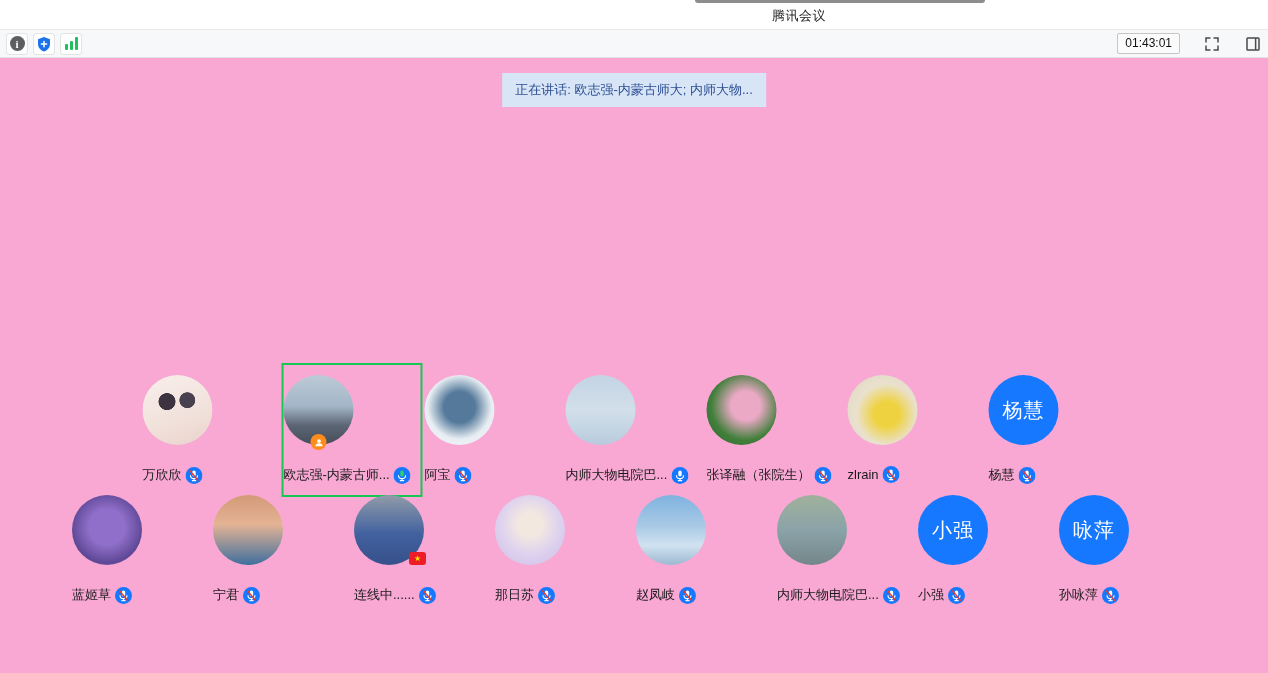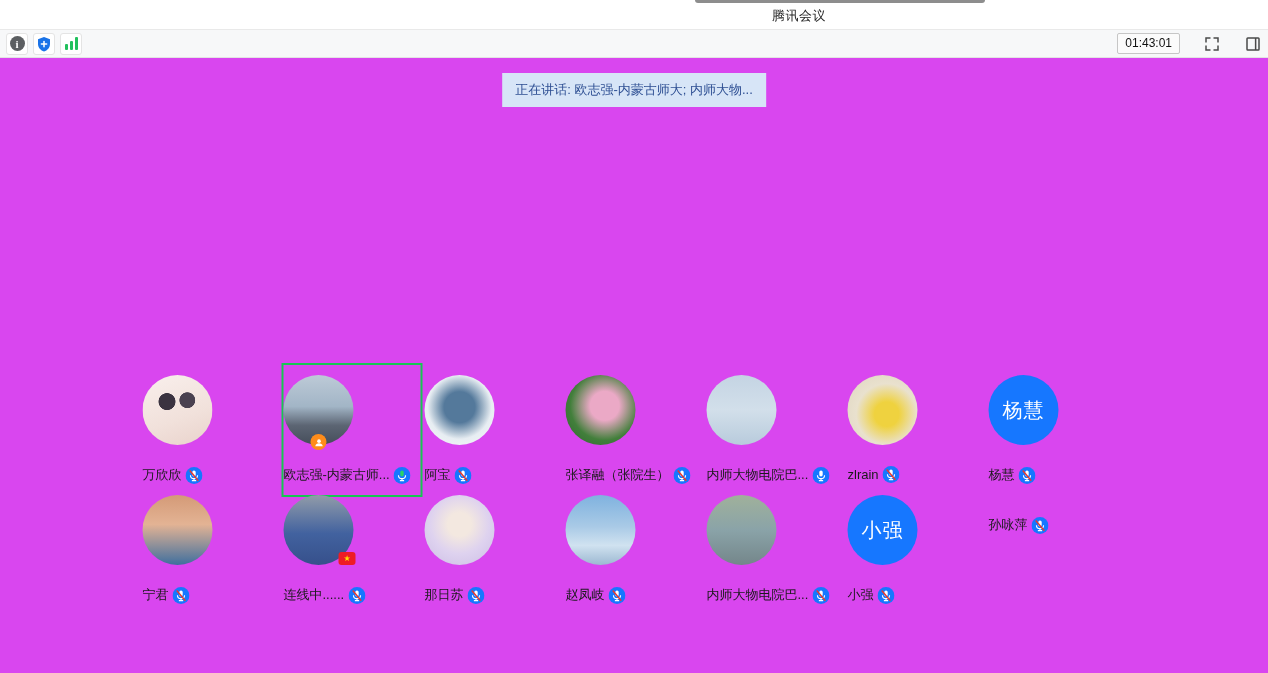--- a/index.html
+++ b/index.html
@@ -1,20 +1,20 @@
 <!DOCTYPE html>
 <html><head>
 <meta charset="utf-8">
 <style>
   * { box-sizing: border-box; margin: 0; padding: 0; }
   html, body { background: #fff; }
   body { font-family: "Liberation Sans", "DejaVu Sans", sans-serif; }
   .screen {
     position: relative; width: 1268px; height: 673px;
-    background: #d946ef; overflow: hidden;
+    background: #f9a8d4; overflow: hidden;
   }
 
   
   .titlebar { position: absolute; top: 0; left: 0; right: 0; height: 29px; background: #fff; }
   .top-shadow {
     position: absolute; top: 0; left: 695px; width: 290px; height: 3px;
     background: #707070; opacity: .8; border-radius: 0 0 4px 4px;
   }
   .window-title {
     position: absolute; top: 7px; left: 772px; font-size: 13px; color: #222;
@@ -193,50 +193,50 @@
         <path d="M7 11.5 a5 5 0 0 0 10 0" fill="none" stroke="#fff" stroke-width="1.6"></path>
         <line x1="12" y1="16.5" x2="12" y2="19" stroke="#fff" stroke-width="1.6"></line>
         <line x1="9" y1="19.3" x2="15" y2="19.3" stroke="#fff" stroke-width="1.6"></line>
         <line class="mic-slash" x1="6" y1="5" x2="18" y2="19.5" stroke="#e5392e" stroke-width="2" visibility="visible"></line>
       </svg>
     </div>
   </div>
 
   <div class="cell">
     <div class="avatar-wrap">
+      <div class="avatar" style="background: linear-gradient(rgb(196, 212, 227) 0%, rgb(210, 223, 234) 50%, rgb(184, 203, 220) 100%);"></div>
+
+    </div>
+    <div class="name-row">
+      <span class="pname">内师大物电院巴...</span>
+      <svg class="mic" viewBox="0 0 24 24">
+        <circle cx="12" cy="12" r="12" fill="#1677ff"></circle>
+        <rect class="mic-head" x="9.6" y="4.8" width="4.8" height="8.6" rx="2.4" fill="#fff"></rect>
+        <path d="M7 11.5 a5 5 0 0 0 10 0" fill="none" stroke="#fff" stroke-width="1.6"></path>
+        <line x1="12" y1="16.5" x2="12" y2="19" stroke="#fff" stroke-width="1.6"></line>
+        <line x1="9" y1="19.3" x2="15" y2="19.3" stroke="#fff" stroke-width="1.6"></line>
+        <line class="mic-slash" x1="6" y1="5" x2="18" y2="19.5" stroke="#e5392e" stroke-width="2" visibility="hidden"></line>
+      </svg>
+    </div>
+  </div>
+
+  <div class="cell">
+    <div class="avatar-wrap">
       <div class="avatar" style="background: radial-gradient(circle at 56% 44%, rgb(235, 169, 198) 0px, rgb(235, 169, 198) 26%, rgb(66, 127, 59) 62%, rgb(46, 98, 48) 100%);"></div>
 
     </div>
     <div class="name-row">
       <span class="pname">张译融（张院生）</span>
       <svg class="mic" viewBox="0 0 24 24">
         <circle cx="12" cy="12" r="12" fill="#1677ff"></circle>
         <rect class="mic-head" x="9.6" y="4.8" width="4.8" height="8.6" rx="2.4" fill="#fff"></rect>
         <path d="M7 11.5 a5 5 0 0 0 10 0" fill="none" stroke="#fff" stroke-width="1.6"></path>
         <line x1="12" y1="16.5" x2="12" y2="19" stroke="#fff" stroke-width="1.6"></line>
         <line x1="9" y1="19.3" x2="15" y2="19.3" stroke="#fff" stroke-width="1.6"></line>
         <line class="mic-slash" x1="6" y1="5" x2="18" y2="19.5" stroke="#e5392e" stroke-width="2" visibility="visible"></line>
-      </svg>
-    </div>
-  </div>
-
-  <div class="cell">
-    <div class="avatar-wrap">
-      <div class="avatar" style="background: linear-gradient(rgb(196, 212, 227) 0%, rgb(210, 223, 234) 50%, rgb(184, 203, 220) 100%);"></div>
-
-    </div>
-    <div class="name-row">
-      <span class="pname">内师大物电院巴...</span>
-      <svg class="mic" viewBox="0 0 24 24">
-        <circle cx="12" cy="12" r="12" fill="#1677ff"></circle>
-        <rect class="mic-head" x="9.6" y="4.8" width="4.8" height="8.6" rx="2.4" fill="#fff"></rect>
-        <path d="M7 11.5 a5 5 0 0 0 10 0" fill="none" stroke="#fff" stroke-width="1.6"></path>
-        <line x1="12" y1="16.5" x2="12" y2="19" stroke="#fff" stroke-width="1.6"></line>
-        <line x1="9" y1="19.3" x2="15" y2="19.3" stroke="#fff" stroke-width="1.6"></line>
-        <line class="mic-slash" x1="6" y1="5" x2="18" y2="19.5" stroke="#e5392e" stroke-width="2" visibility="hidden"></line>
       </svg>
     </div>
   </div>
 
   <div class="cell">
     <div class="avatar-wrap">
       <div class="avatar" style="background: radial-gradient(circle at 56% 56%, rgb(239, 210, 63) 0px, rgb(239, 210, 63) 22%, rgb(233, 225, 206) 55%, rgb(222, 212, 191) 100%);"></div>
 
     </div>
     <div class="name-row">
@@ -265,20 +265,37 @@
         <rect class="mic-head" x="9.6" y="4.8" width="4.8" height="8.6" rx="2.4" fill="#fff"></rect>
         <path d="M7 11.5 a5 5 0 0 0 10 0" fill="none" stroke="#fff" stroke-width="1.6"></path>
         <line x1="12" y1="16.5" x2="12" y2="19" stroke="#fff" stroke-width="1.6"></line>
         <line x1="9" y1="19.3" x2="15" y2="19.3" stroke="#fff" stroke-width="1.6"></line>
         <line class="mic-slash" x1="6" y1="5" x2="18" y2="19.5" stroke="#e5392e" stroke-width="2" visibility="visible"></line>
       </svg>
     </div>
   </div>
 </div>
   <div class="prow r2">
+  <div class="cell">
+    <div class="avatar-wrap">
+      <div class="avatar" style="background: radial-gradient(circle at 50% 46%, rgb(143, 111, 201) 0px, rgb(143, 111, 201) 35%, rgb(94, 71, 149) 70%, rgb(207, 195, 232) 100%);"></div>
+
+    </div>
+    <div class="name-row">
+      <span class="pname">蓝姬草</span>
+      <svg class="mic" viewBox="0 0 24 24">
+        <circle cx="12" cy="12" r="12" fill="#1677ff"></circle>
+        <rect class="mic-head" x="9.6" y="4.8" width="4.8" height="8.6" rx="2.4" fill="#fff"></rect>
+        <path d="M7 11.5 a5 5 0 0 0 10 0" fill="none" stroke="#fff" stroke-width="1.6"></path>
+        <line x1="12" y1="16.5" x2="12" y2="19" stroke="#fff" stroke-width="1.6"></line>
+        <line x1="9" y1="19.3" x2="15" y2="19.3" stroke="#fff" stroke-width="1.6"></line>
+        <line class="mic-slash" x1="6" y1="5" x2="18" y2="19.5" stroke="#e5392e" stroke-width="2" visibility="visible"></line>
+      </svg>
+    </div>
+  </div>
 
   <div class="cell">
     <div class="avatar-wrap">
       <div class="avatar" style="background: linear-gradient(rgb(212, 154, 119) 0%, rgb(227, 179, 148) 42%, rgb(63, 111, 158) 100%);"></div>
 
     </div>
     <div class="name-row">
       <span class="pname">宁君</span>
       <svg class="mic" viewBox="0 0 24 24">
         <circle cx="12" cy="12" r="12" fill="#1677ff"></circle>
@@ -376,20 +393,24 @@
         <rect class="mic-head" x="9.6" y="4.8" width="4.8" height="8.6" rx="2.4" fill="#fff"></rect>
         <path d="M7 11.5 a5 5 0 0 0 10 0" fill="none" stroke="#fff" stroke-width="1.6"></path>
         <line x1="12" y1="16.5" x2="12" y2="19" stroke="#fff" stroke-width="1.6"></line>
         <line x1="9" y1="19.3" x2="15" y2="19.3" stroke="#fff" stroke-width="1.6"></line>
         <line class="mic-slash" x1="6" y1="5" x2="18" y2="19.5" stroke="#e5392e" stroke-width="2" visibility="visible"></line>
       </svg>
     </div>
   </div>
 
   <div class="cell">
+    <div class="avatar-wrap">
+      <div class="avatar initials" style="background: rgb(22, 119, 255);">咏萍</div>
+
+    </div>
     <div class="name-row">
       <span class="pname">孙咏萍</span>
       <svg class="mic" viewBox="0 0 24 24">
         <circle cx="12" cy="12" r="12" fill="#1677ff"></circle>
         <rect class="mic-head" x="9.6" y="4.8" width="4.8" height="8.6" rx="2.4" fill="#fff"></rect>
         <path d="M7 11.5 a5 5 0 0 0 10 0" fill="none" stroke="#fff" stroke-width="1.6"></path>
         <line x1="12" y1="16.5" x2="12" y2="19" stroke="#fff" stroke-width="1.6"></line>
         <line x1="9" y1="19.3" x2="15" y2="19.3" stroke="#fff" stroke-width="1.6"></line>
         <line class="mic-slash" x1="6" y1="5" x2="18" y2="19.5" stroke="#e5392e" stroke-width="2" visibility="visible"></line>
       </svg>

